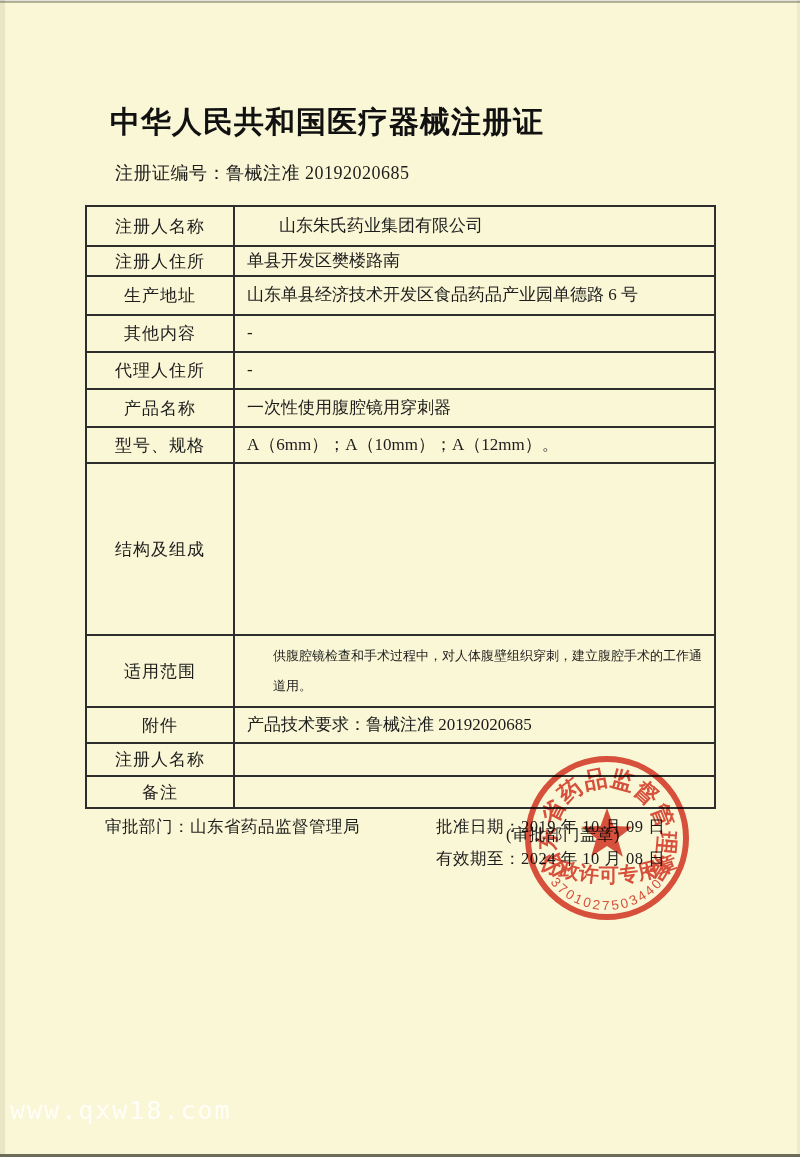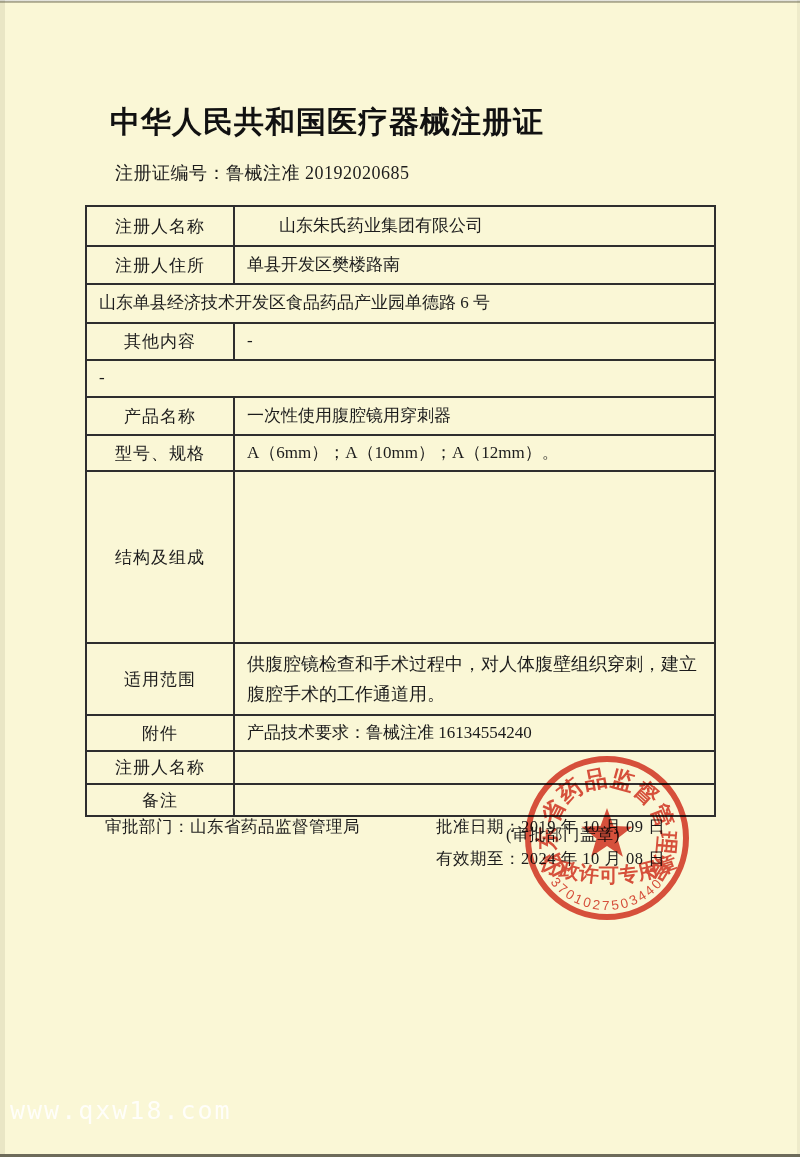--- a/index.html
+++ b/index.html
@@ -42,21 +42,21 @@
     border-right:2px solid #2e2e2e;box-sizing:border-box;
     display:flex;align-items:center;justify-content:center;
     font-size:17px;letter-spacing:1px;text-align:center;
   }
   .t-value{
     flex:1;display:flex;align-items:center;
     padding:3px 12px;box-sizing:border-box;
     font-size:17px;line-height:1.55;
   }
   .t-value.multiline{line-height:34px;font-size:17.5px;}
-  .t-value.twolines{line-height:30px;font-size:18px;}
+  .t-value.twolines{line-height:30px;font-size:13px;margin-left:26px;}
 
   .footer-line{position:absolute;font-size:16.5px;letter-spacing:.5px;white-space:nowrap;}
   .f-dept{top:816px;left:105px;}
   .f-approve{top:816px;left:436px;}
   .f-valid{top:848px;left:436px;}
   .f-sealnote{top:824px;left:506px;}
 
   .stamp{
     position:absolute;top:738px;left:507px;width:200px;height:200px;
     mix-blend-mode:multiply;opacity:.88;
@@ -83,52 +83,54 @@
 
 <div class="doc-title">中华人民共和国医疗器械注册证</div>
 
 <div class="cert-no">注册证编号：鲁械注准 20192020685</div>
 
 <div class="cert-table">
   <div class="t-row" style="height:38px">
     <div class="t-label">注册人名称</div>
     <div class="t-value">山东朱氏药业集团有限公司</div>
   </div>
-  <div class="t-row" style="height:38px">
+  <div class="t-row" style="height:30px">
     <div class="t-label">注册人住所</div>
     <div class="t-value">单县开发区樊楼路南</div>
   </div>
   <div class="t-row" style="height:39px">
+    <div class="t-label">生产地址</div>
     <div class="t-value">山东单县经济技术开发区食品药品产业园单德路 6 号</div>
   </div>
   <div class="t-row" style="height:37px">
     <div class="t-label">其他内容</div>
     <div class="t-value">-</div>
   </div>
   <div class="t-row" style="height:37px">
+    <div class="t-label">代理人住所</div>
     <div class="t-value">-</div>
   </div>
   <div class="t-row" style="height:38px">
     <div class="t-label">产品名称</div>
     <div class="t-value">一次性使用腹腔镜用穿刺器</div>
   </div>
   <div class="t-row" style="height:36px">
     <div class="t-label">型号、规格</div>
     <div class="t-value">A（6mm）；A（10mm）；A（12mm）。</div>
   </div>
   <div class="t-row" style="height:172px">
     <div class="t-label">结构及组成</div>
   </div>
   <div class="t-row" style="height:72px">
     <div class="t-label">适用范围</div>
     <div class="t-value twolines">供腹腔镜检查和手术过程中，对人体腹壁组织穿刺，建立腹腔手术的工作通道用。</div>
   </div>
   <div class="t-row" style="height:36px">
     <div class="t-label">附件</div>
-    <div class="t-value">产品技术要求：鲁械注准 16134554240</div>
+    <div class="t-value">产品技术要求：鲁械注准 20192020685</div>
   </div>
   <div class="t-row" style="height:33px">
     <div class="t-label">注册人名称</div>
     <div class="t-value"></div>
   </div>
   <div class="t-row" style="height:32px">
     <div class="t-label">备注</div>
     <div class="t-value"></div>
   </div>
 </div>

